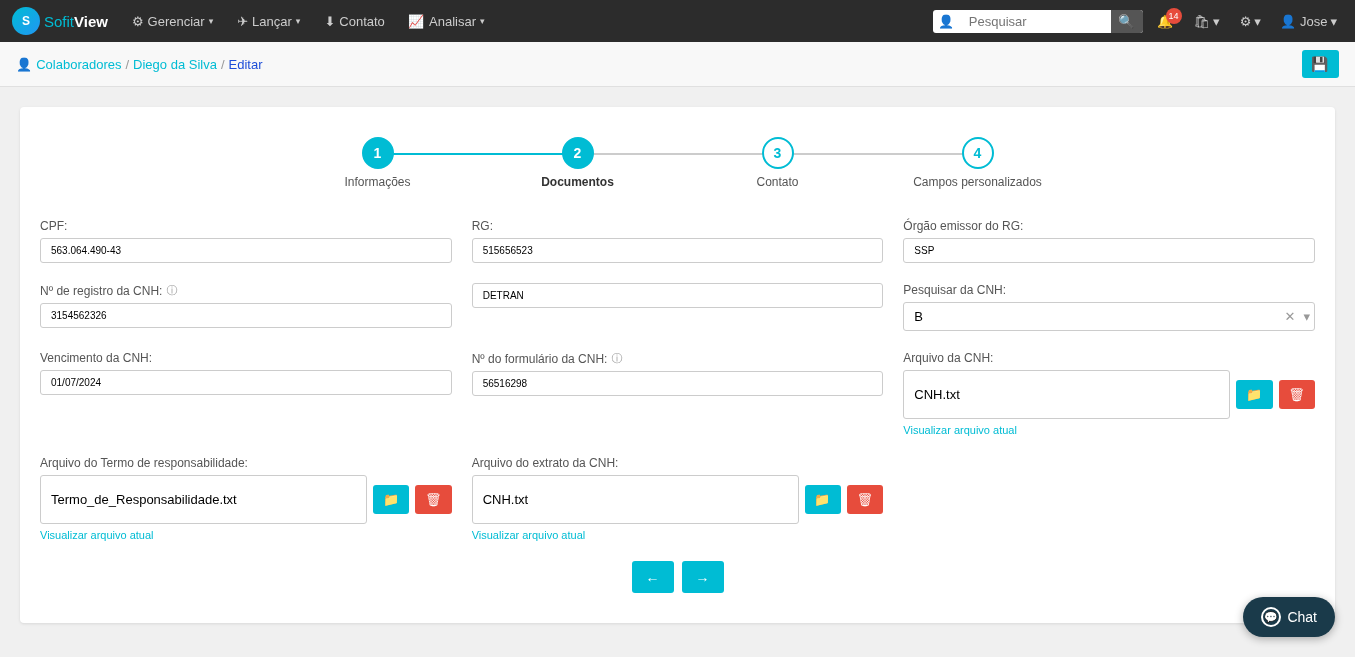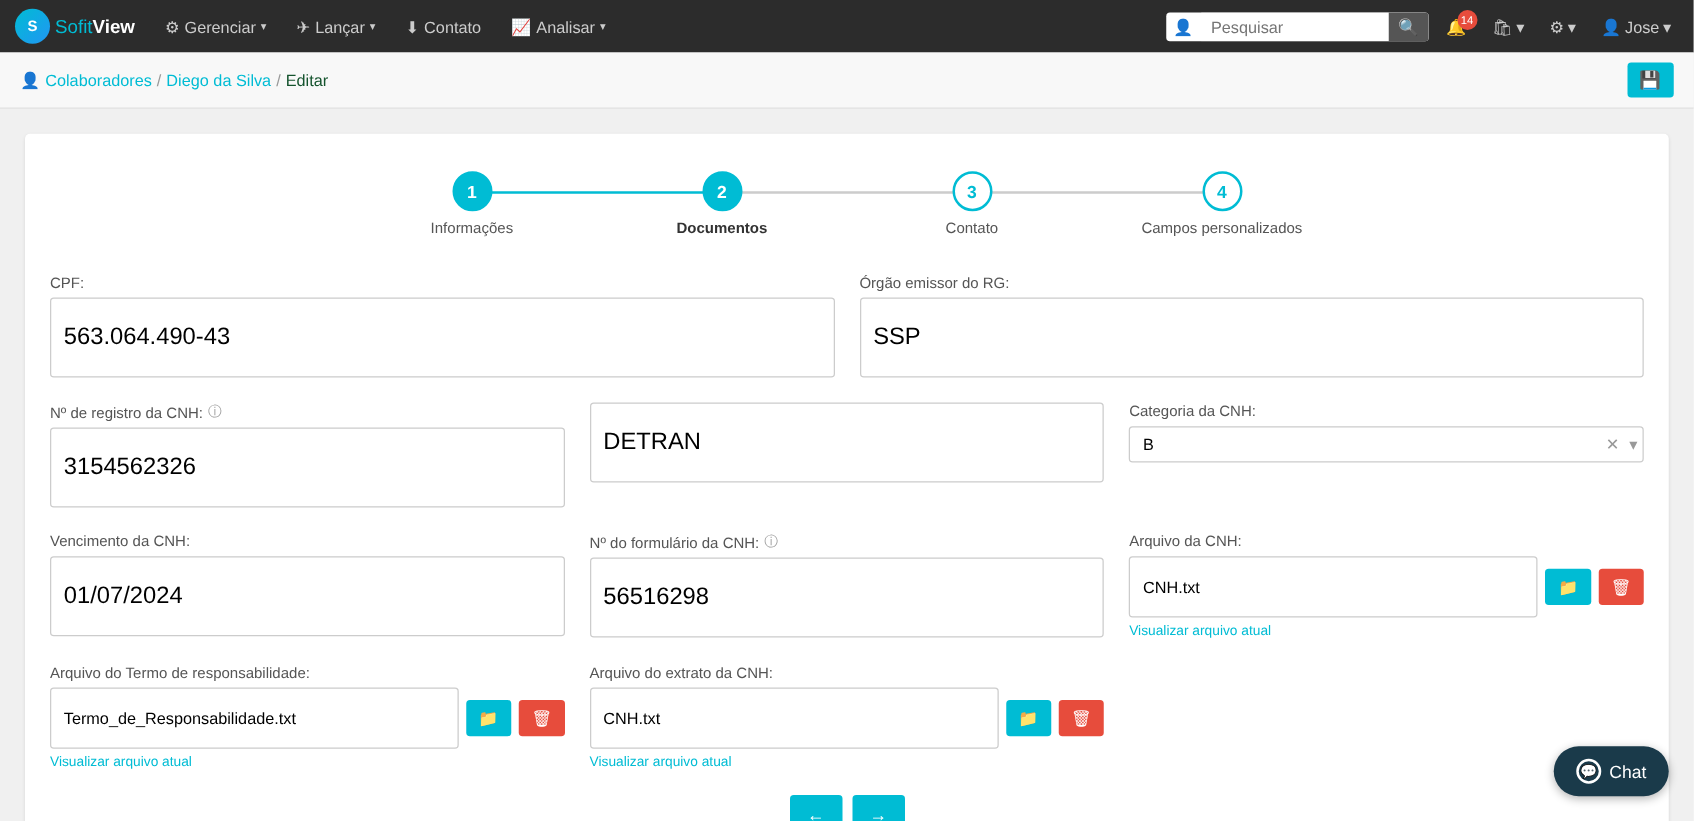--- a/index.html
+++ b/index.html
@@ -96,21 +96,21 @@
       justify-content: space-between;
     }
     .breadcrumb {
       display: flex;
       align-items: center;
       gap: 4px;
       font-size: 13px;
     }
     .breadcrumb a { color: #00bcd4; text-decoration: none; }
     .breadcrumb-sep { color: #999; }
-    .breadcrumb-current { color: #14532d; }
+    .breadcrumb-current { color: #1d4ed8; }
     .save-btn {
       background: #00bcd4;
       color: white;
       border: none;
       padding: 6px 10px;
       border-radius: 3px;
       cursor: pointer;
       font-size: 14px;
     }
 
@@ -186,22 +186,22 @@
     .form-group label {
       font-size: 12px;
       color: #555;
       display: flex;
       align-items: center;
       gap: 4px;
     }
     .form-group input[type="text"] {
       border: 1px solid #ccc;
       border-radius: 3px;
-      padding: 20px 10px;
-      font-size: 19px;
+      padding: 6px 10px;
+      font-size: 10px;
       outline: none;
       width: 100%;
     }
     .form-group .select-wrapper {
       display: flex;
       align-items: center;
       border: 1px solid #ccc;
       border-radius: 3px;
       background: white;
     }
@@ -393,38 +393,42 @@
         <div class="step-label">Campos personalizados</div>
       </div>
     </div>
 
     <div class="form-row">
       <div class="form-group">
         <label>CPF:</label>
         <input type="text" value="563.064.490-43" style="">
       </div>
       <div class="form-group">
+        <label>RG:</label>
+        <input type="text" value="515656523" style="">
+      </div>
+      <div class="form-group">
         <label>Órgão emissor do RG:</label>
         <input type="text" value="SSP" style="">
       </div>
     </div>
 
     <div class="form-row">
       <div class="form-group">
         <label>
           <span>Nº de registro da CNH:</span>
           <span class="info-icon">ⓘ</span>
         </label>
         <input type="text" value="3154562326" style="">
       </div>
       <div class="form-group">
         <input type="text" value="DETRAN" style="">
       </div>
       <div class="form-group">
-        <label>Categoria da CNH:</label>
+        <label>Pesquisar da CNH:</label>
         <div class="select-wrapper">
           <select>
             <option>B</option>
             <option>A</option>
             <option>AB</option>
             <option>C</option>
             <option>D</option>
             <option>E</option>
           </select>
           <span class="select-clear">✕</span>

